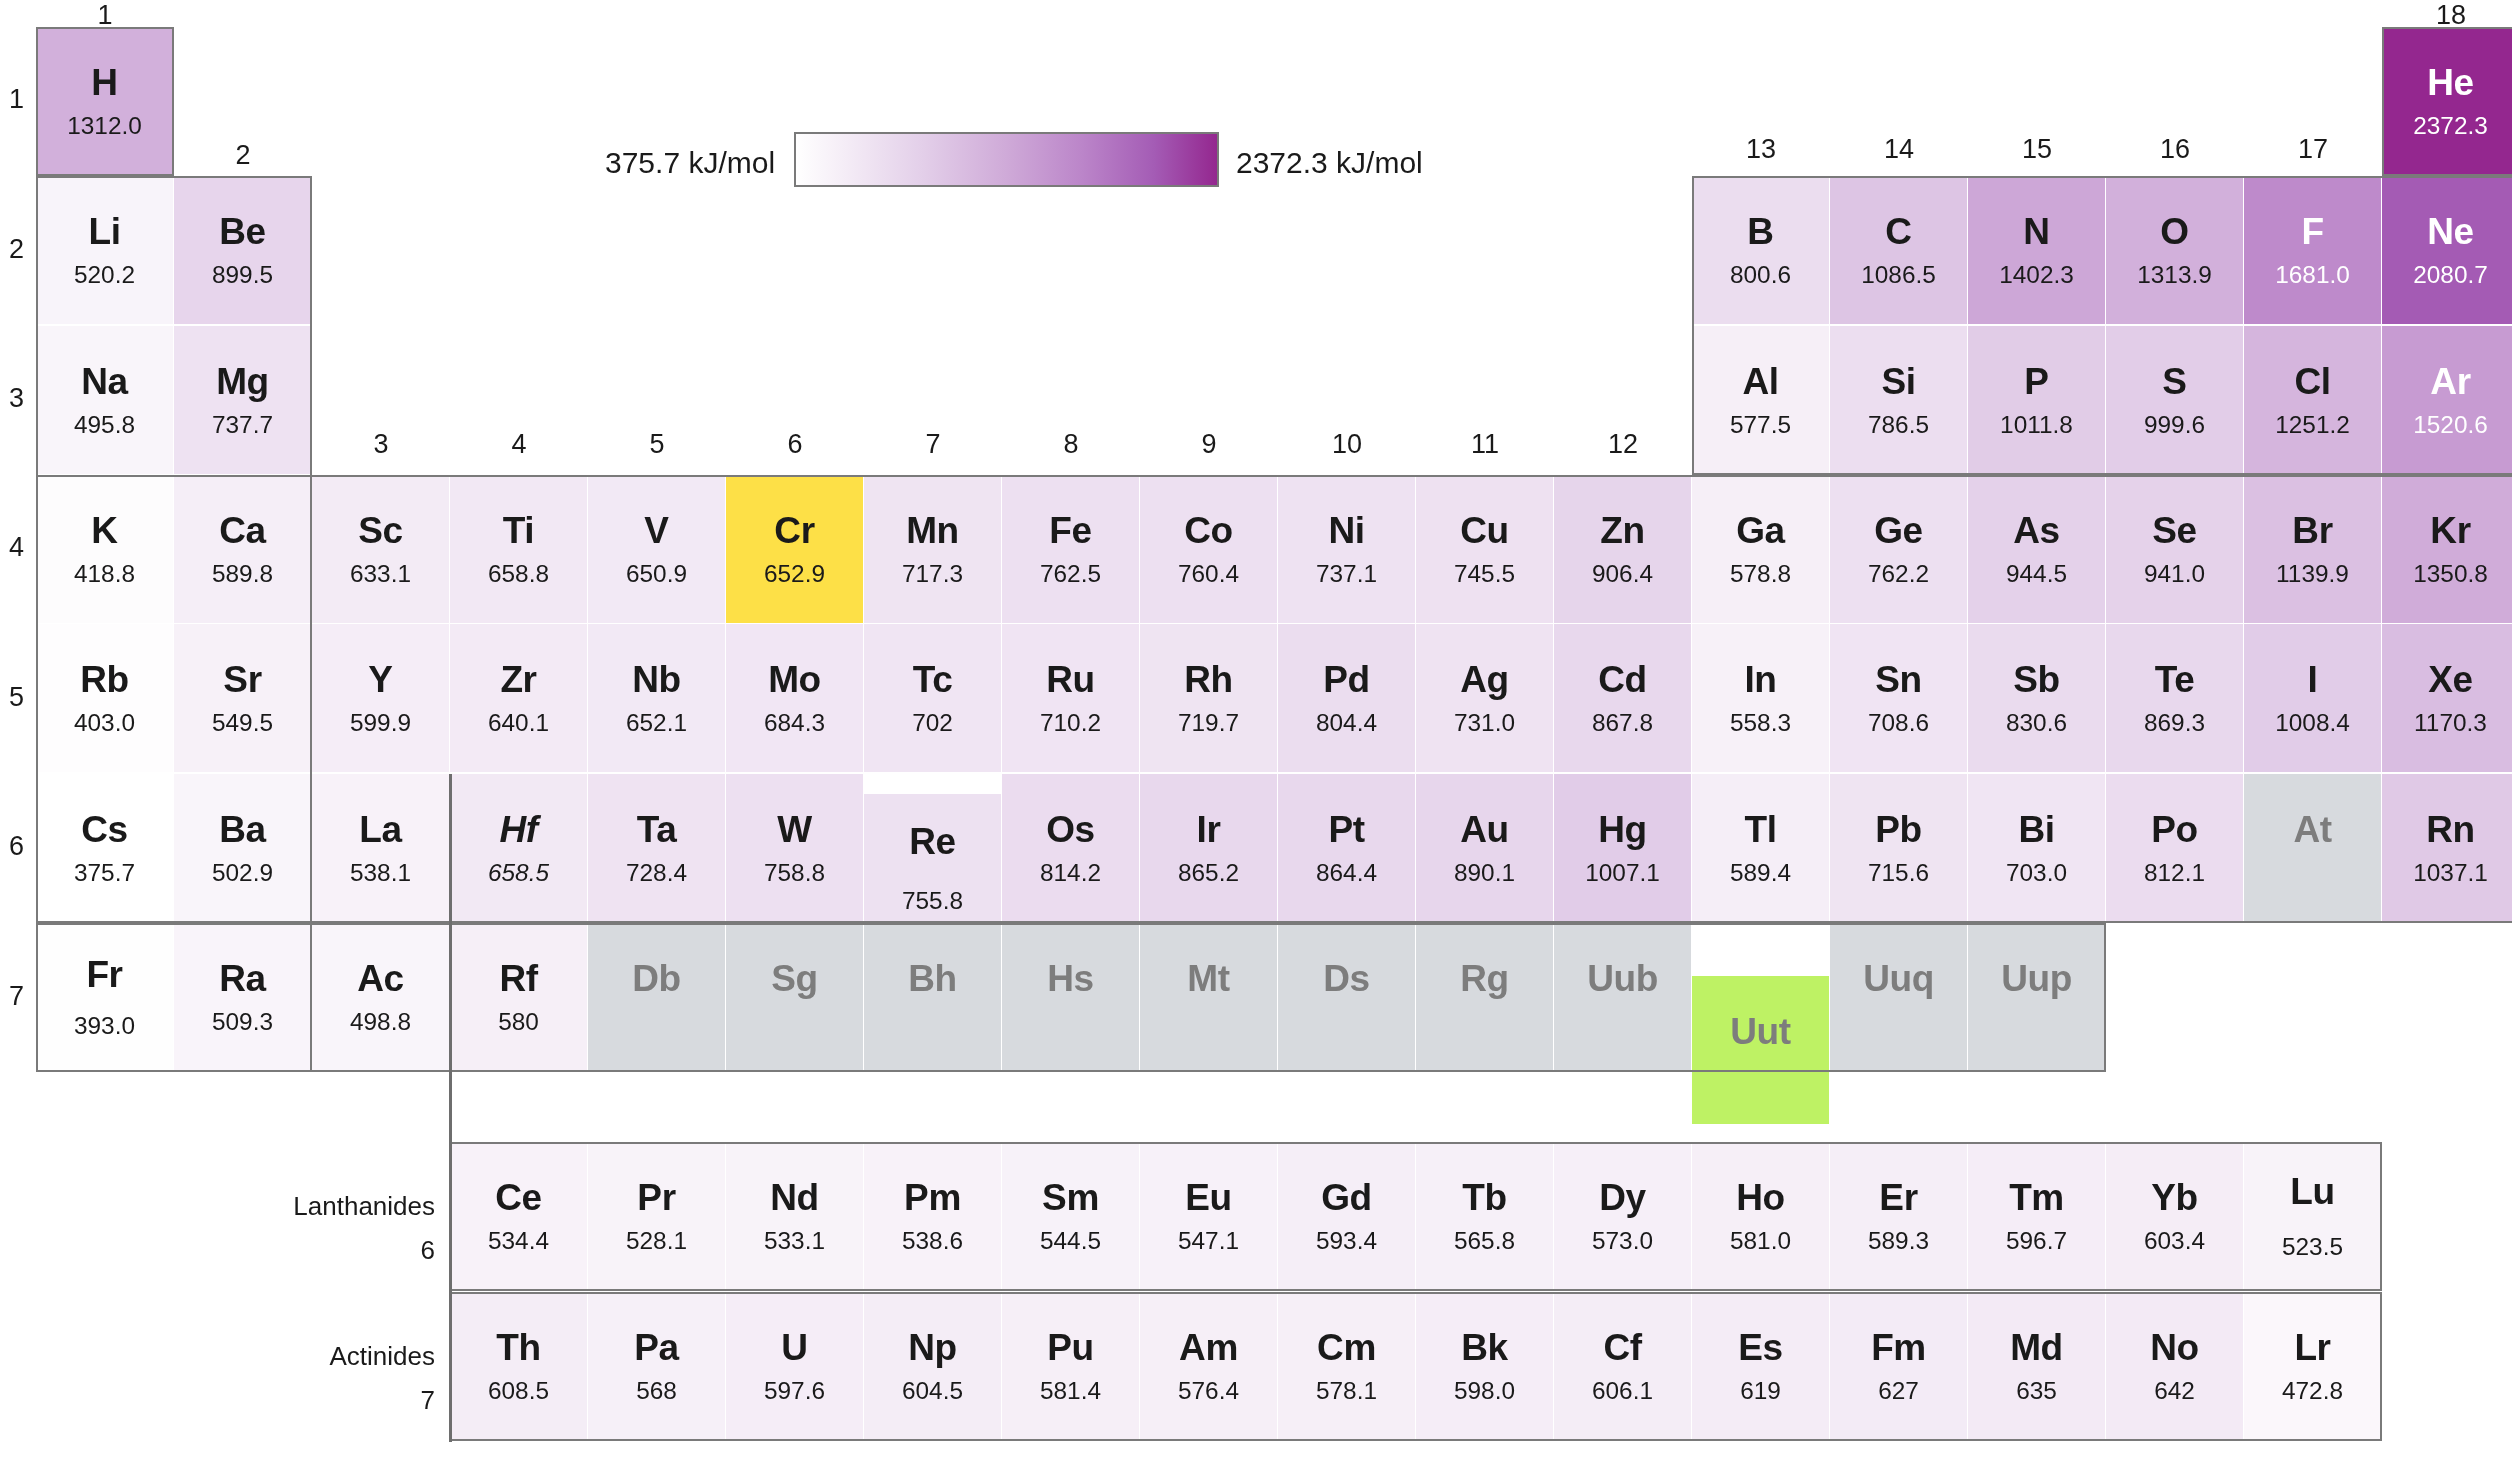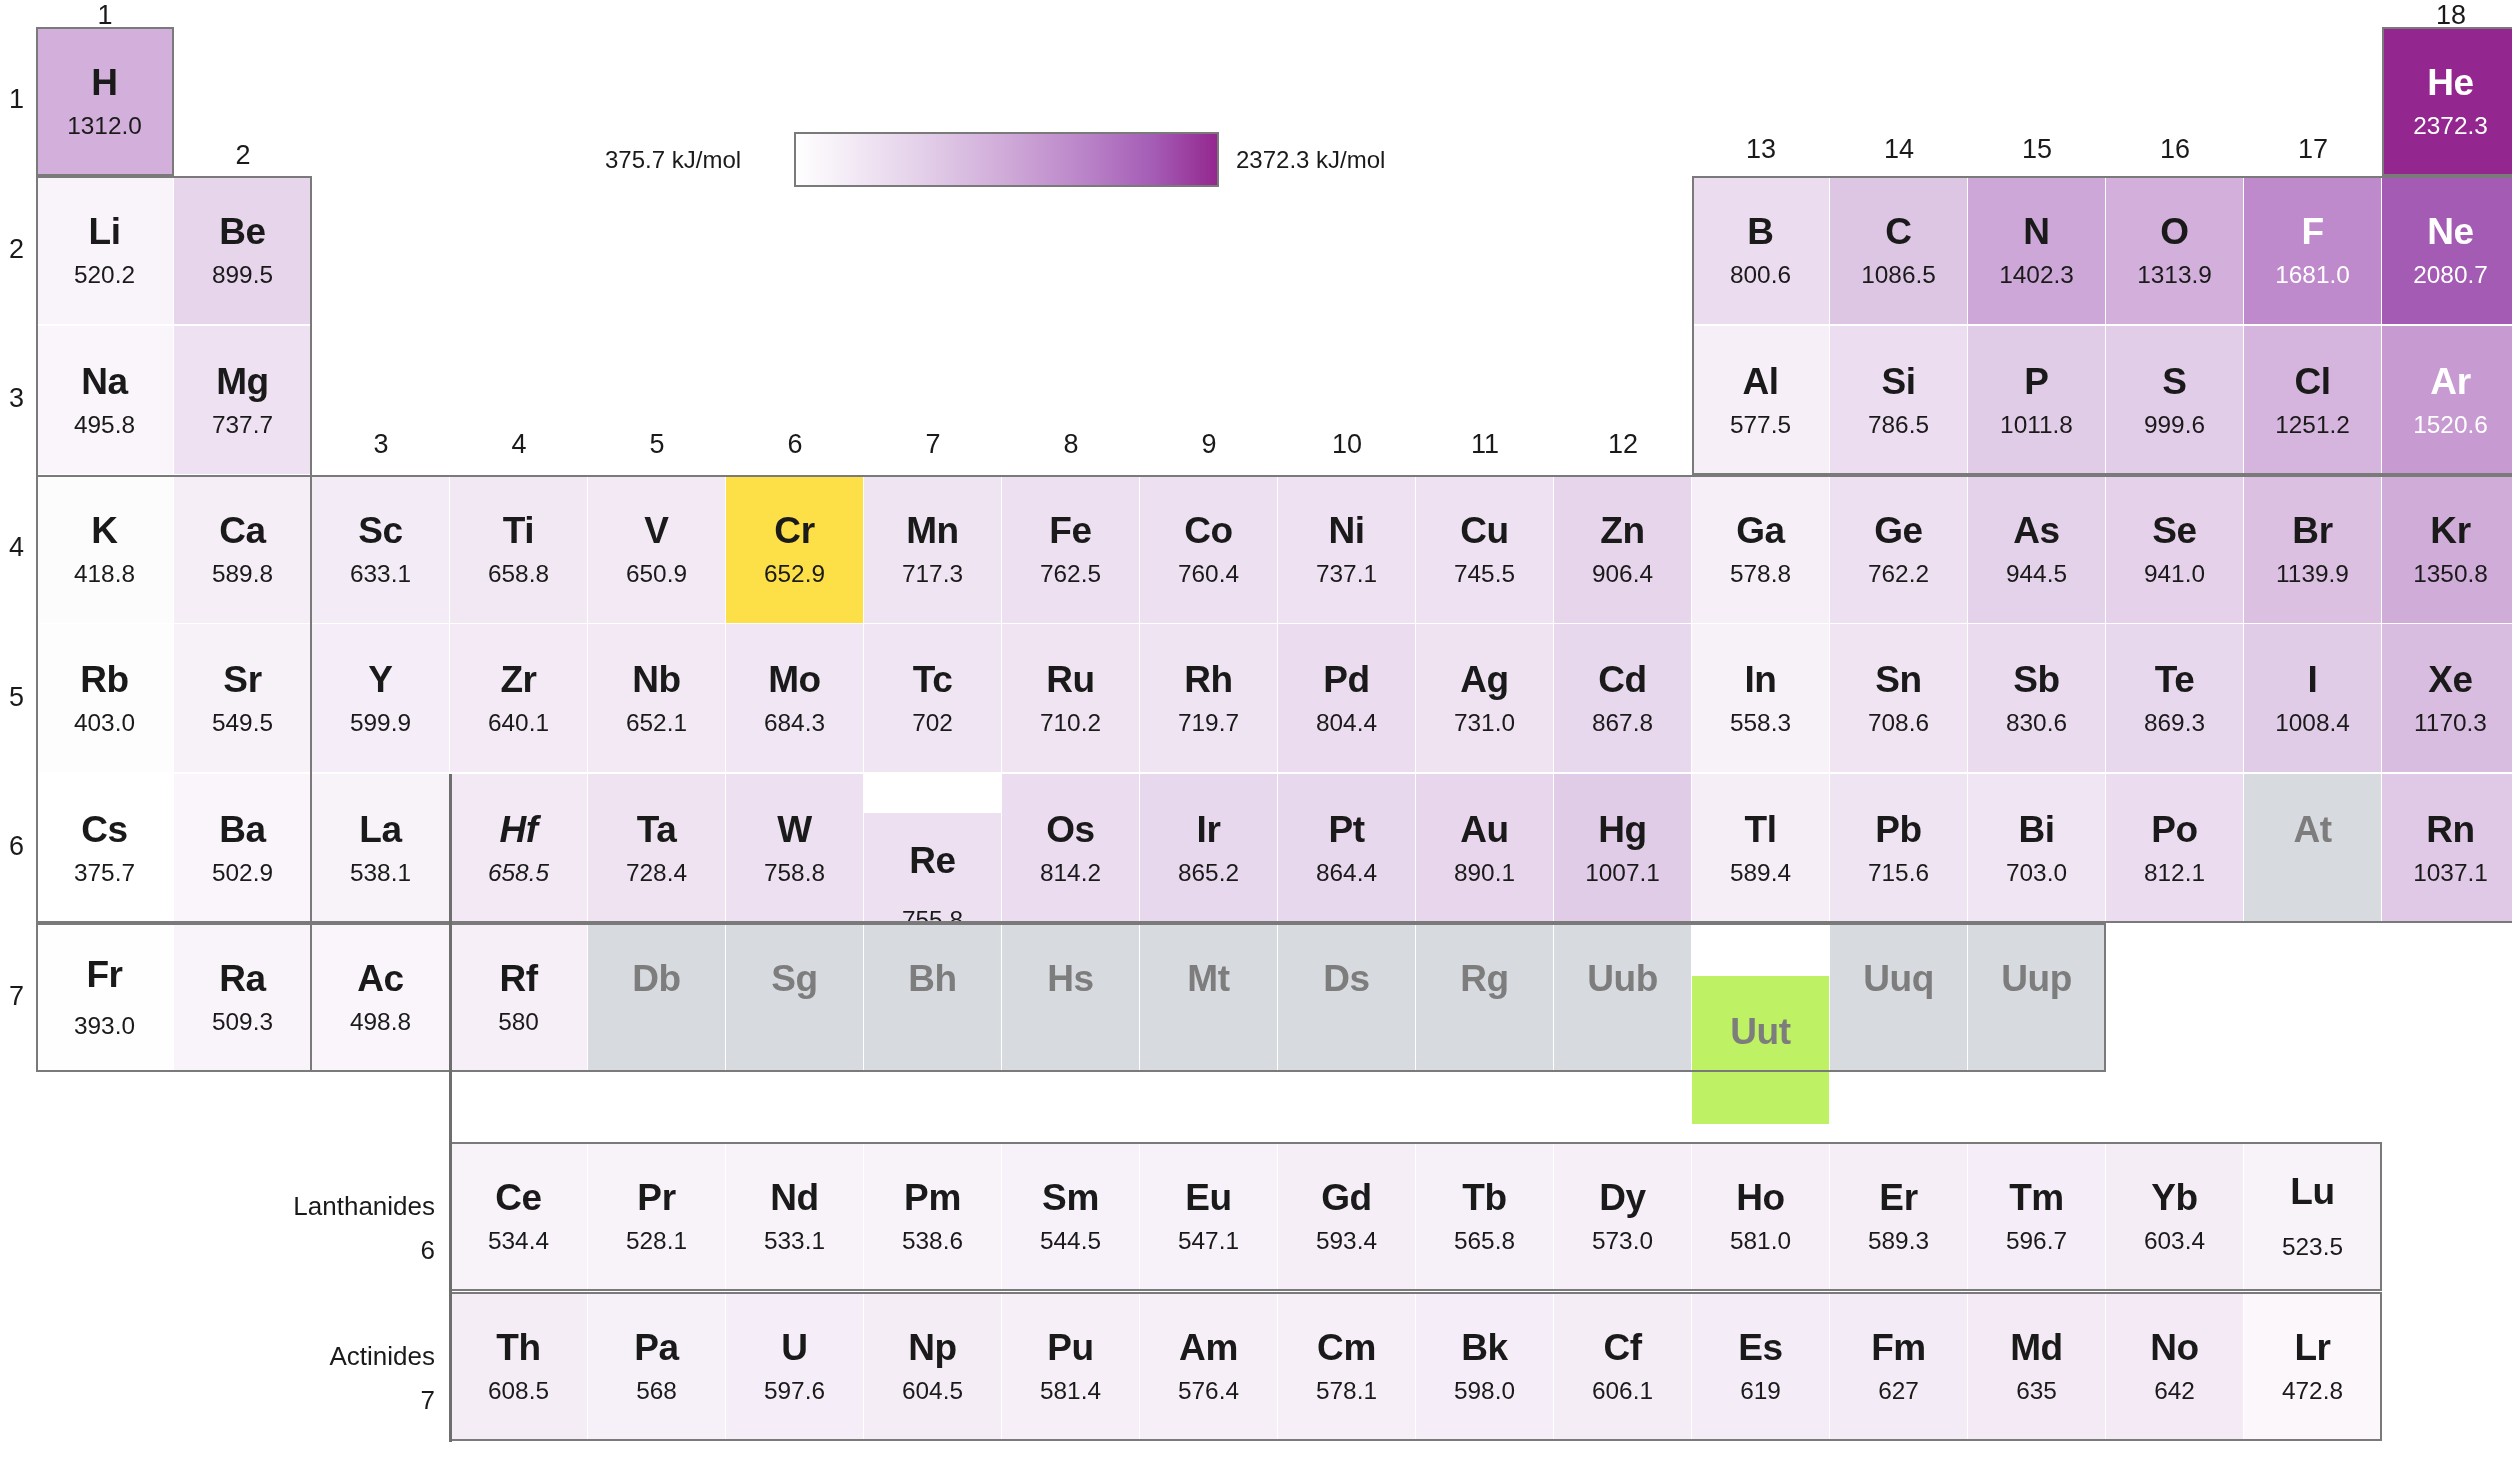--- a/index.html
+++ b/index.html
@@ -75,21 +75,21 @@
   
   #legend{position:absolute;}
   #legend .bar{
     position:absolute;
     border:2.4px solid #7a7a7a;
     box-sizing:border-box;
     background:linear-gradient(to right,#ffffff 0%,#f4ecf6 12%,#e3cfe9 30%,#cfaad8 50%,#bb85c9 68%,#a45cb5 85%,#94278f 100%);
   }
   #legend .lmin,#legend .lmax{
     position:absolute;
-    font-size:24px;
+    font-size:30px;
     color:#1a1a1a;
     white-space:nowrap;
     top:0;
   }
 </style>
 </head>
 <body>
 
 <div id="stage">
 
@@ -358,21 +358,21 @@
         <div class="val">658.5</div>
       </div>
       <div class="cell" style="left: 588px; top: 774px; width: 138px; height: 149px; background: rgb(239, 227, 242);">
         <div class="sym">Ta</div>
         <div class="val">728.4</div>
       </div>
       <div class="cell" style="left: 726px; top: 774px; width: 138px; height: 149px; background: rgb(237, 224, 241);">
         <div class="sym">W</div>
         <div class="val">758.8</div>
       </div>
-      <div class="cell" style="left: 864px; top: 813px; width: 138px; height: 149px; background: rgb(237, 225, 241); gap: 16px;">
+      <div class="cell" style="left: 864px; top: 794px; width: 138px; height: 149px; background: rgb(237, 225, 241); gap: 16px;">
         <div class="sym">Re</div>
         <div class="val">755.8</div>
       </div>
       <div class="cell" style="left: 1002px; top: 774px; width: 138px; height: 149px; background: rgb(235, 220, 239);">
         <div class="sym">Os</div>
         <div class="val">814.2</div>
       </div>
       <div class="cell" style="left: 1140px; top: 774px; width: 138px; height: 149px; background: rgb(232, 216, 237);">
         <div class="sym">Ir</div>
         <div class="val">865.2</div>

